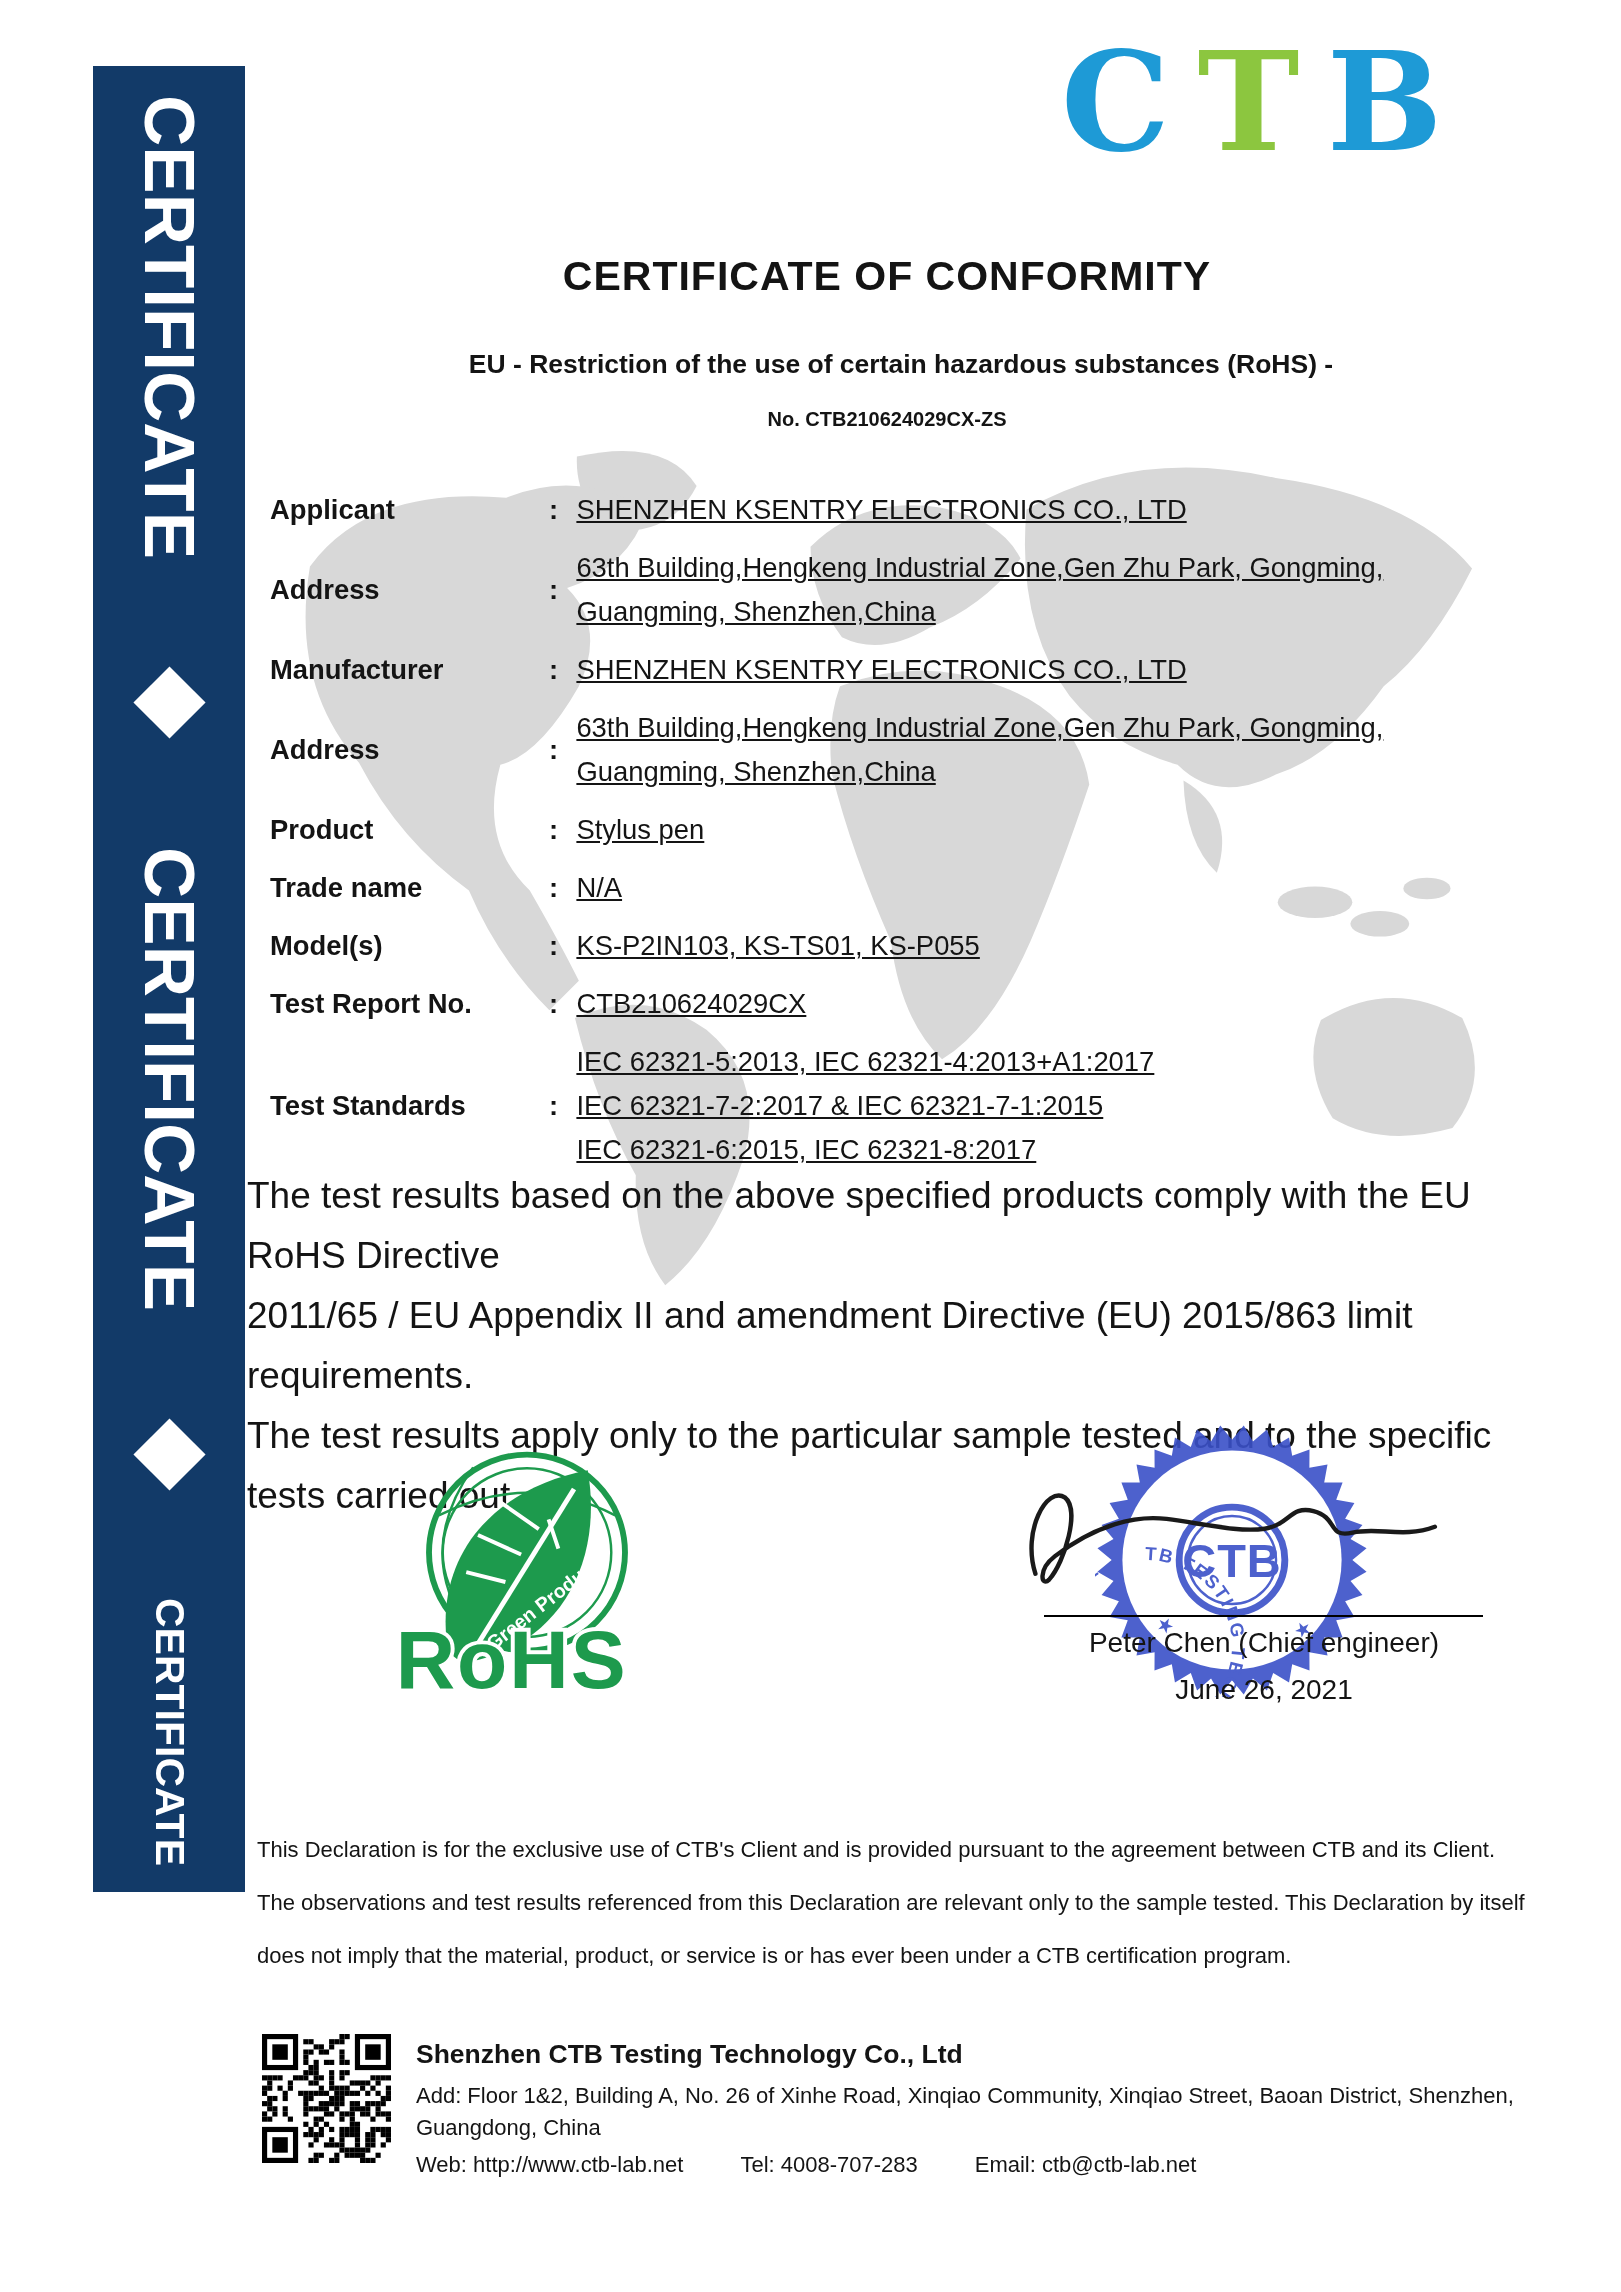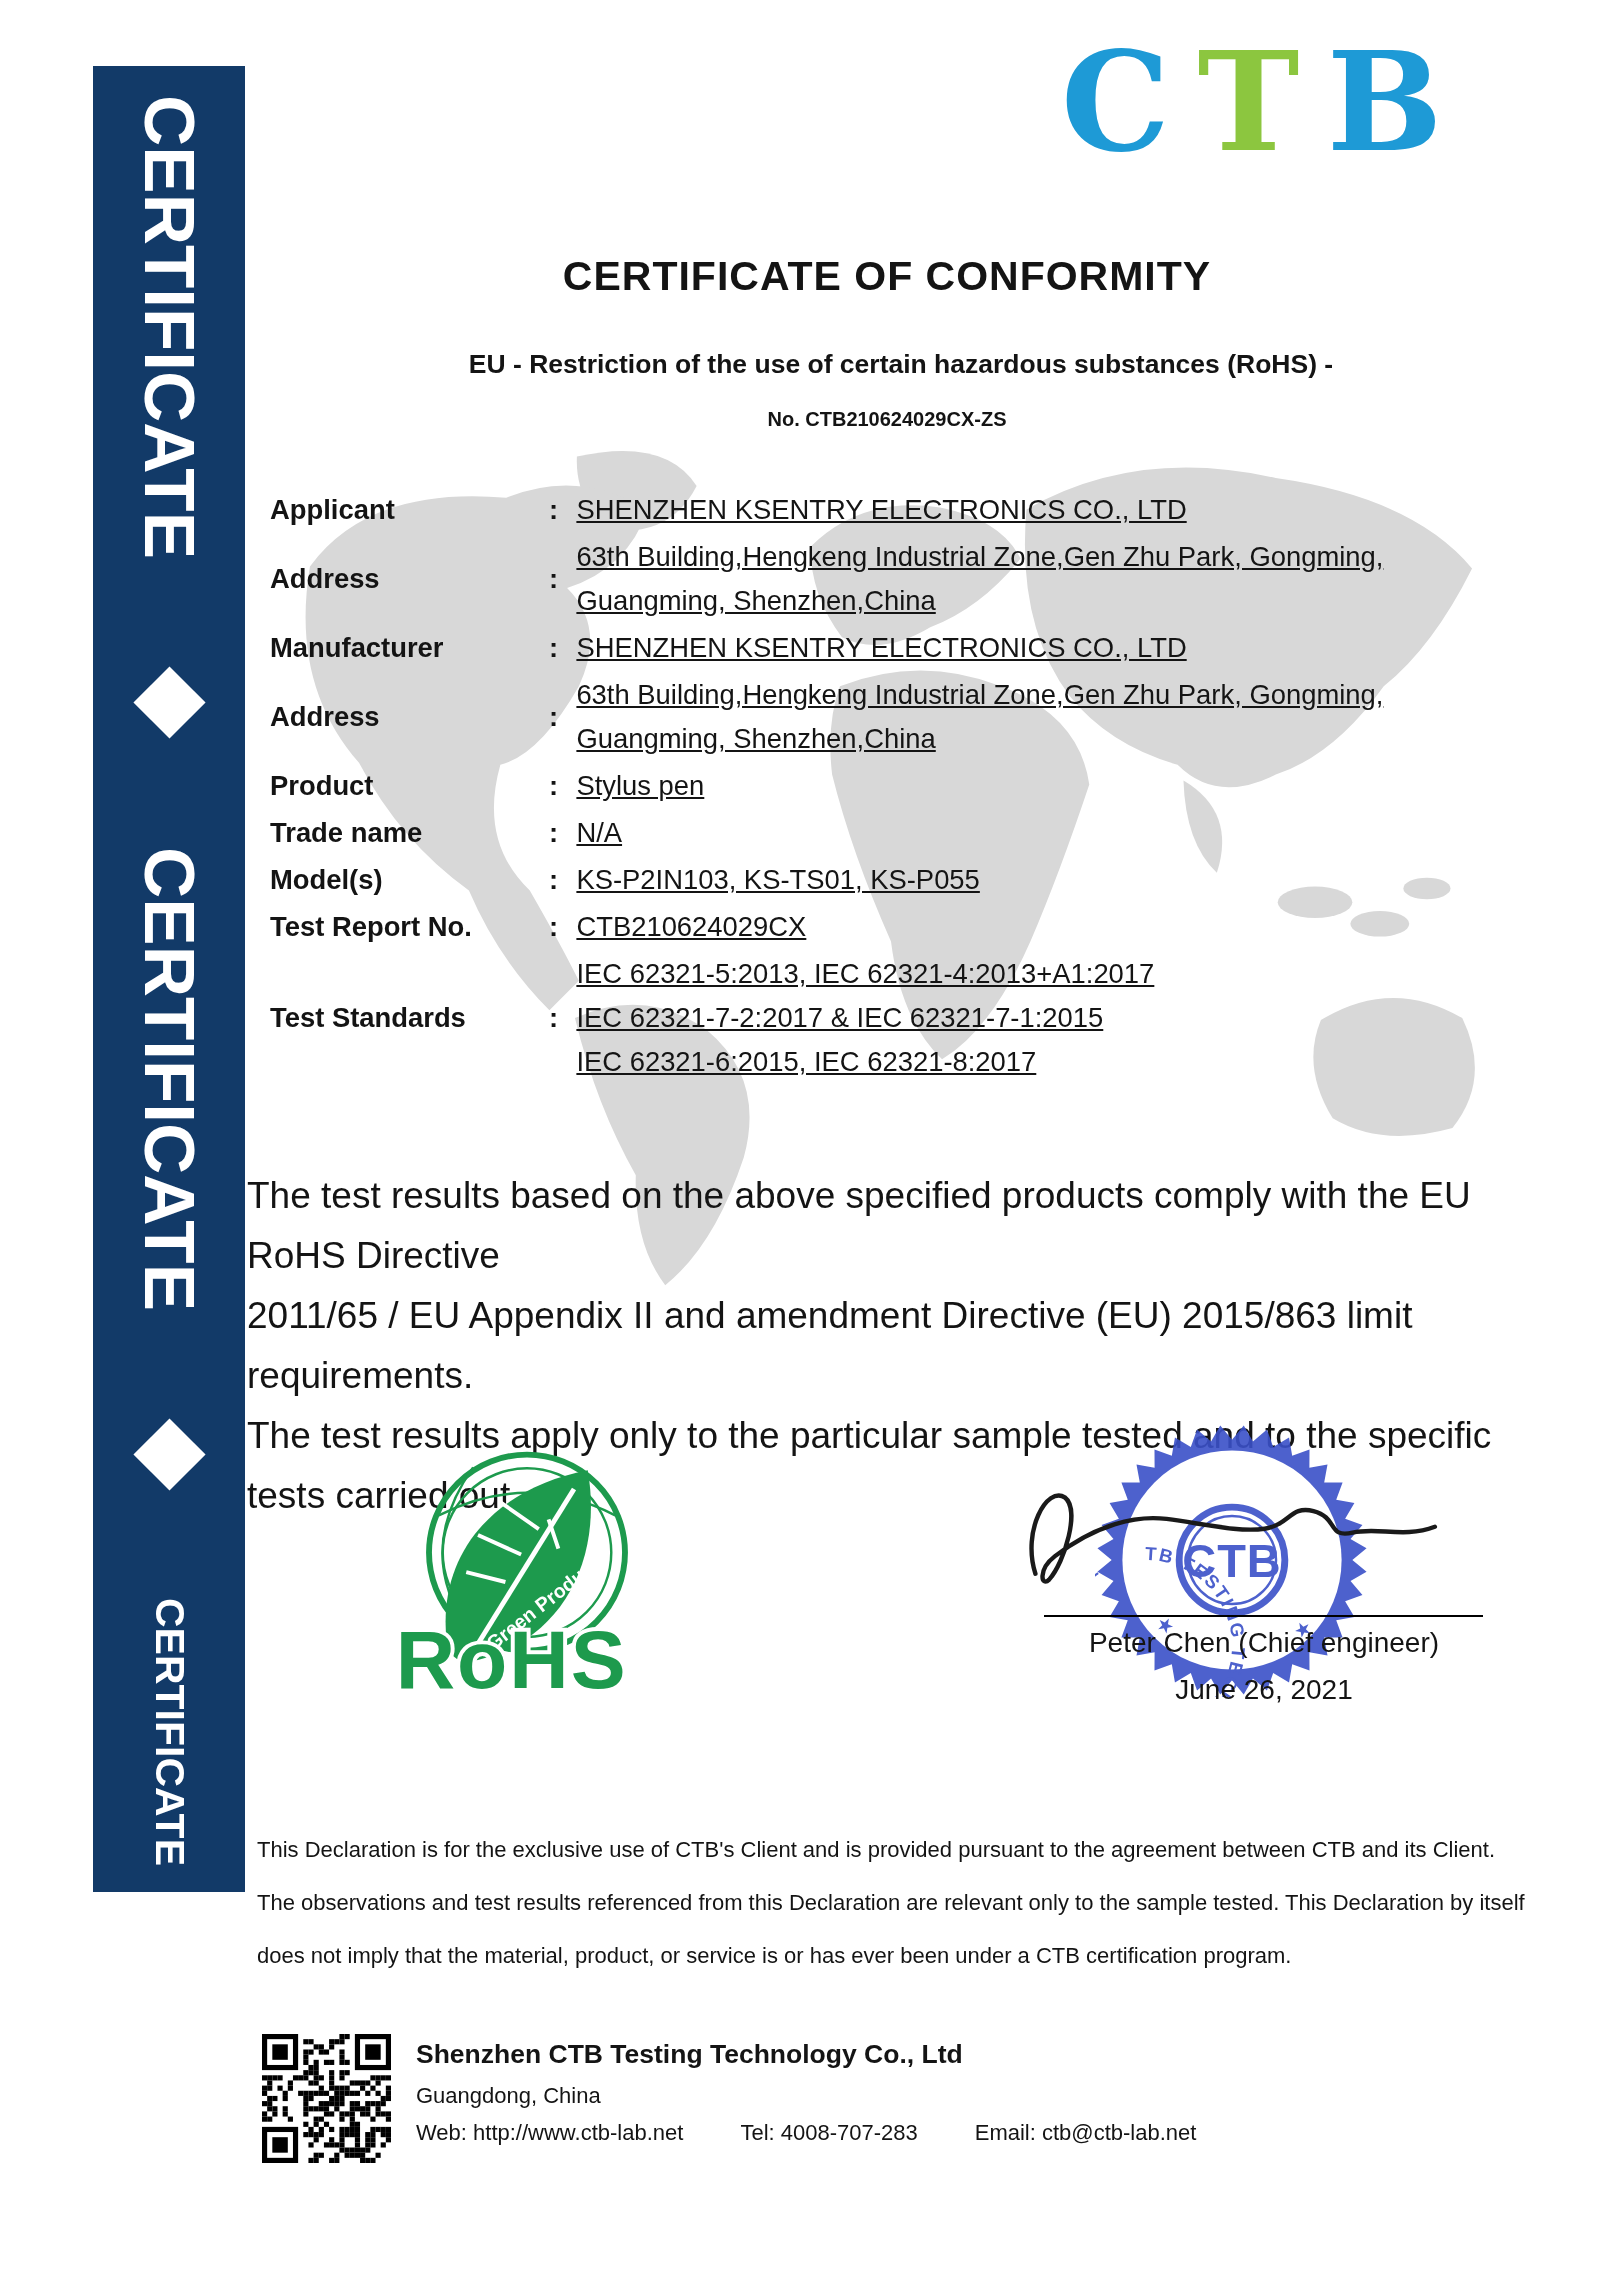--- a/index.html
+++ b/index.html
@@ -34,21 +34,21 @@
   .title{left:245px;top:253px;width:1284px;text-align:center;font-size:41px;font-weight:bold;letter-spacing:1px;}
   .subtitle{left:245px;top:349px;width:1284px;text-align:center;font-size:26.5px;font-weight:bold;padding-left:28px;}
   .certno{left:245px;top:408px;width:1284px;text-align:center;font-size:20px;font-weight:bold;}
 
   
   .map{left:253px;top:429px;width:1276px;height:864px;z-index:0;}
   .map svg{width:100%;height:100%;}
   .map path,.map ellipse{fill:#d8d8d8;}
 
   
-  .fields{left:270px;top:488px;width:1247px;display:flex;flex-direction:column;gap:3px;font-size:27.4px;}
+  .fields{left:270px;top:488px;width:1247px;display:flex;flex-direction:column;gap:14px;font-size:27.4px;}
   .field-row{display:grid;grid-template-columns:279px 27.4px 1fr;align-items:center;}
   .field-row .flabel{font-weight:bold;}
   .field-row .colon{font-weight:bold;text-align:left;}
   .field-row .fline{line-height:44px;text-decoration:underline;}
 
   .body-text{left:247px;top:1166px;width:1269px;font-size:37px;line-height:60px;}
 
   
   .rohs{left:380px;top:1433px;width:294px;height:300px;}
   .rohs svg{width:100%;height:100%;}
@@ -471,20 +471,21 @@
       <g transform="translate(0,93.6)">
           <rect width="36.4" height="36.4"></rect>
           <rect x="5.2" y="5.2" width="26" height="26" fill="#fff"></rect>
           <rect x="10.4" y="10.4" width="15.6" height="15.6"></rect>
         </g>
     </svg>
   </div>
 
   <div class="layer footer-text">
     <div class="footer-company">Shenzhen CTB Testing Technology Co., Ltd</div>
+    <div class="footer-addr">Add: Floor 1&amp;2, Building A, No. 26 of Xinhe Road, Xinqiao Community, Xinqiao Street, Baoan District, Shenzhen,</div>
     <div class="footer-addr">Guangdong, China</div>
     <div class="footer-contact">
       <span>Web: http://www.ctb-lab.net</span><span>Tel: 4008-707-283</span><span>Email: ctb@ctb-lab.net</span>
     </div>
   </div>
 
 </div>
 
 
 </body></html>

